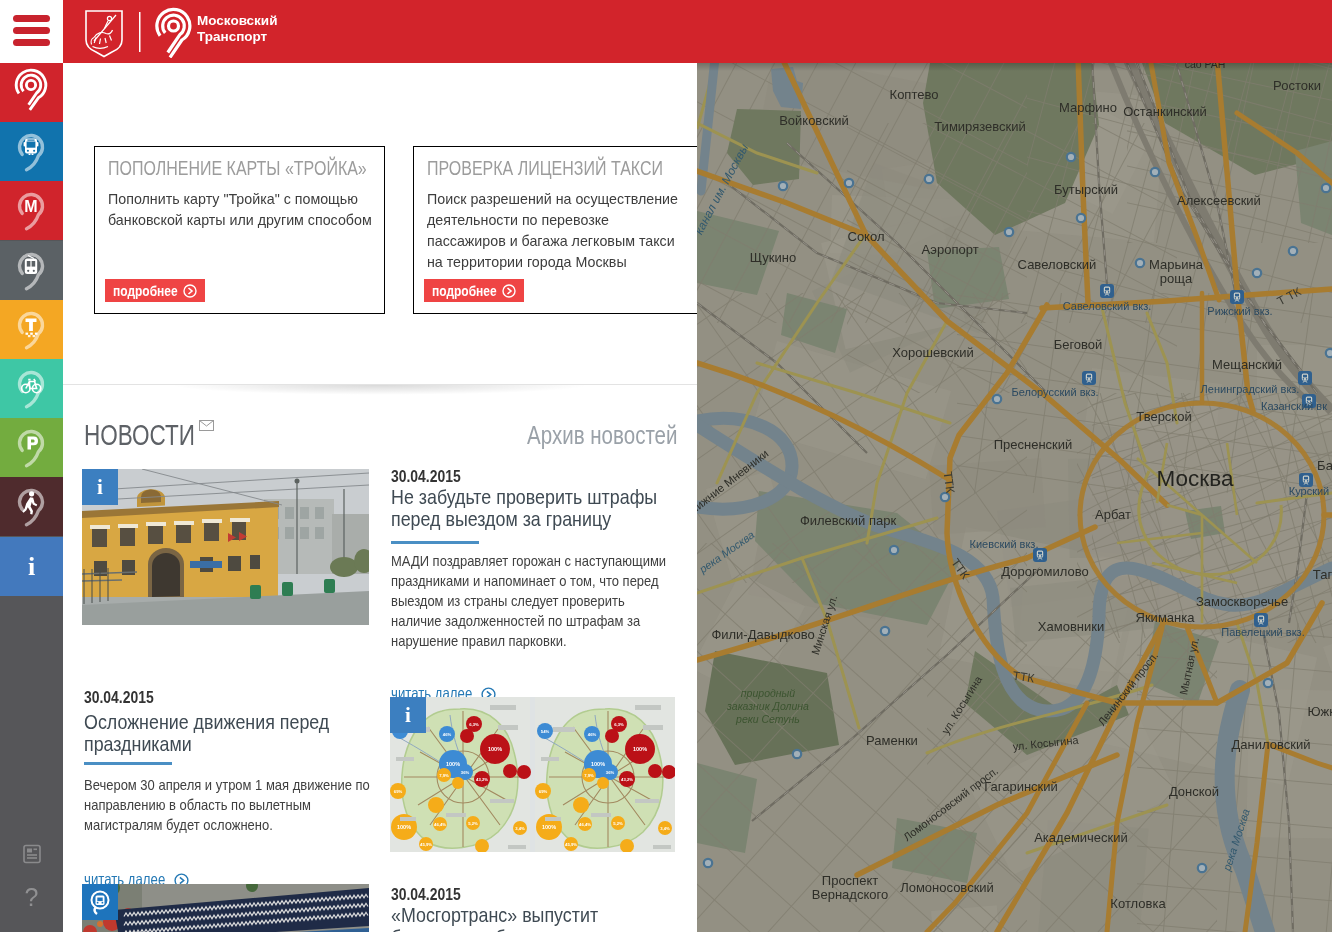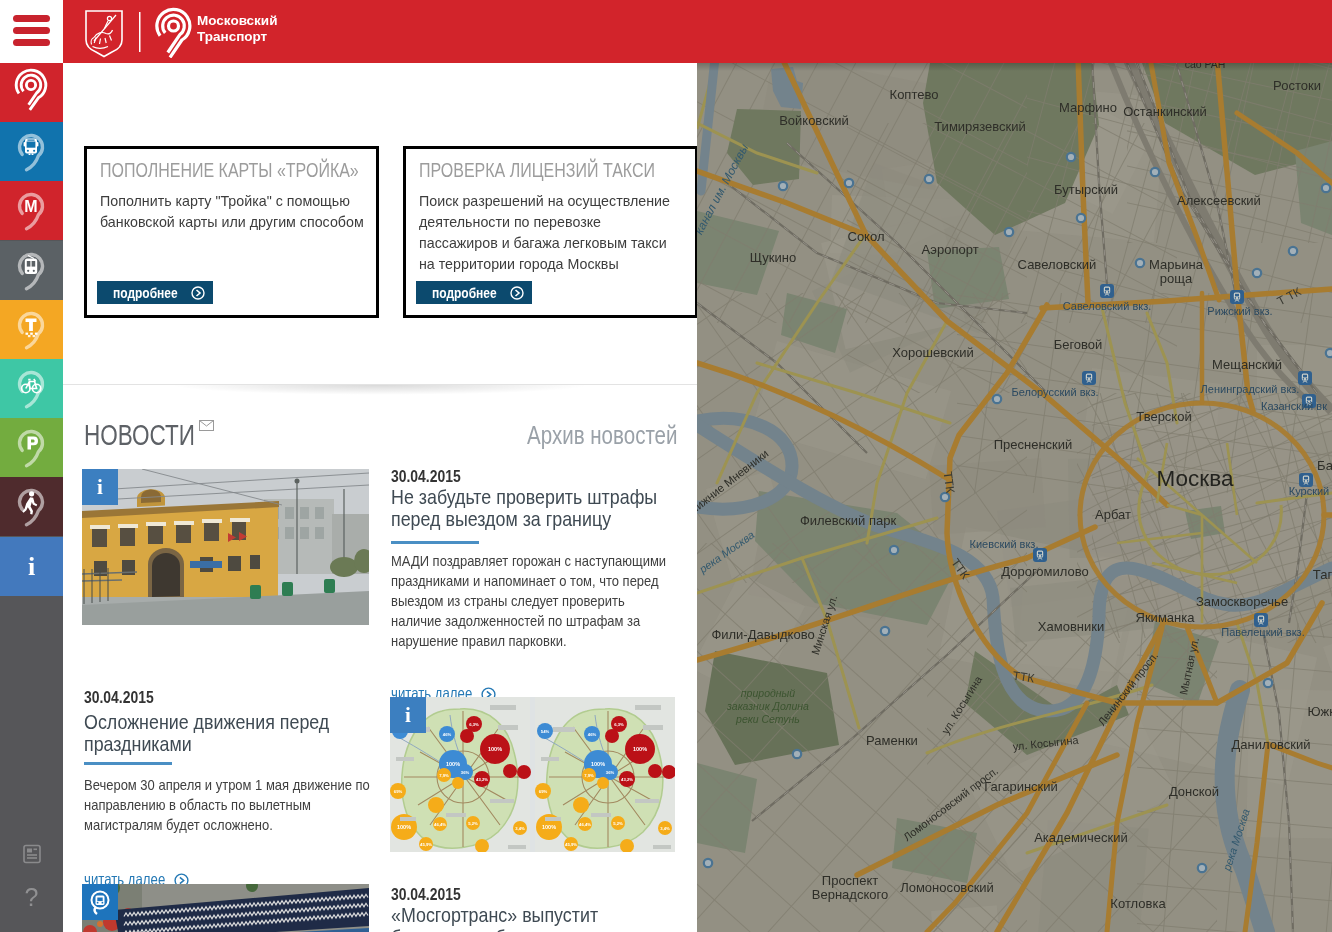--- a/index.html
+++ b/index.html
@@ -16,27 +16,27 @@
   #burger i{position:absolute;left:13px;width:37px;height:7px;border-radius:3.5px;background:#c8232e;}
   #hdr-shadow{left:63px;top:63px;width:1269px;height:8px;
       background:linear-gradient(#00000038,#00000000);}
 
   #sidebar{left:0;top:63px;width:63px;height:869px;background:#565659;}
   .icell{position:absolute;left:0;width:63px;height:59px;}
 
   #content{left:63px;top:63px;width:634px;height:869px;background:#fff;overflow:hidden;}
   .h1{position:absolute;left:21px;font-size:30px;color:#666;font-weight:normal;}
   .h1 .all{font-size:20px;color:#b3b3b3;}
-  .card{position:absolute;top:83px;width:289px;height:166px;border:3px solid #000000;}
+  .card{position:absolute;top:83px;width:289px;height:166px;border:1px solid #000000;margin-left:10px;}
   .card .ct{position:absolute;left:13px;top:10px;font-size:20px;color:#9c9c9c;white-space:nowrap;
             display:block;transform:scaleX(.80);transform-origin:0 0;}
   .card .cb{position:absolute;left:13px;top:41px;font-size:15px;line-height:21px;color:#3d3d3d;
             transform:scaleX(.95);transform-origin:0 0;white-space:nowrap;}
-  .rbtn{position:absolute;left:10px;bottom:11px;height:23px;width:84px;background:#0c4a6e;color:#fff;
-        font-size:15px;font-weight:bold;line-height:23px;padding:0 16px;}
+  .rbtn{position:absolute;left:10px;bottom:11px;height:23px;width:84px;background:#ef4444;color:#fff;
+        font-size:15px;font-weight:bold;line-height:23px;padding:0 8px;}
   .rbtn b{display:inline-block;transform:scaleX(.8);transform-origin:0 50%;font-weight:bold;}
   .rbtn svg{position:absolute;right:8px;top:4.5px;margin:0;}
   
   #more{position:absolute;left:0;width:634px;text-align:center;top:272px;}
   #more a{display:inline-block;transform:scaleX(.79);transform-origin:50% 50%;color:#7d7d7d;font-size:20px;text-decoration:none;border-bottom:1px dashed #9a9a9a;}
   #divider{position:absolute;left:0;top:321px;width:634px;height:16px;}
   #divider .ln{position:absolute;left:0;top:0;width:634px;height:1px;background:#e3e3e3;}
   #divider .sh{position:absolute;left:20px;top:1px;width:594px;height:14px;
      background:radial-gradient(ellipse 50% 100% at 50% 0%,#00000026,#00000000 70%);}
 

